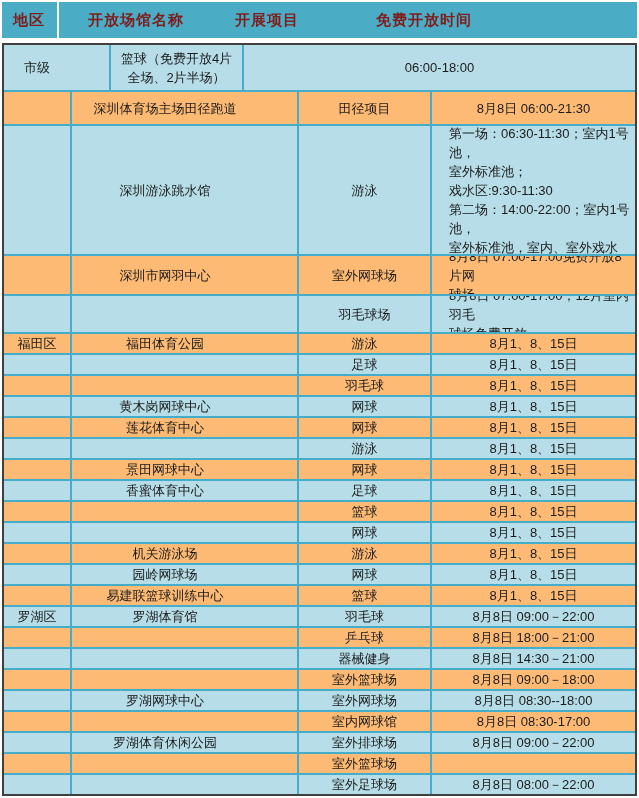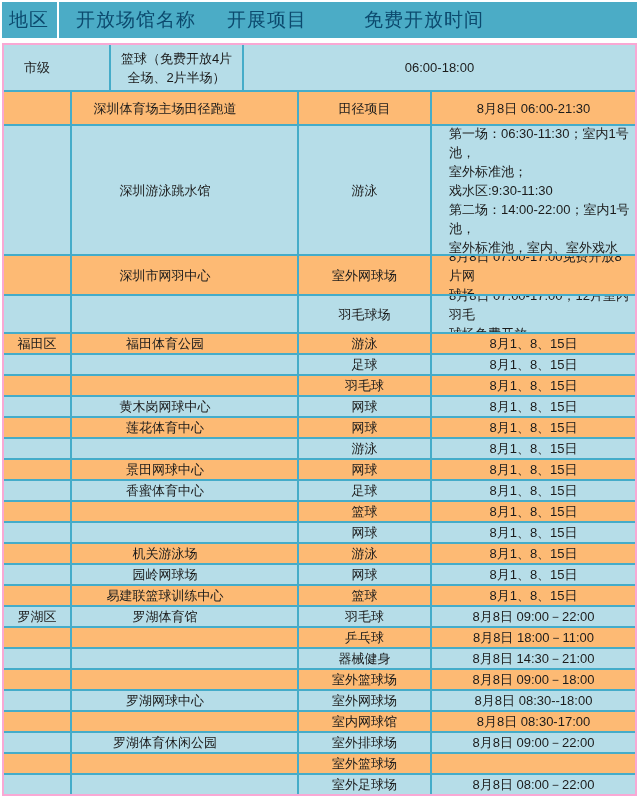--- a/index.html
+++ b/index.html
@@ -19,23 +19,23 @@
   
   .hdr {
     flex: 0 0 36px;
     background: #4BACC6;
     position: relative;
   }
   .hdr .lbl {
     position: absolute;
     top: 50%;
     transform: translate(-50%, -50%);
-    color: #0c4a6e;
-    font-weight: normal;
-    font-size: 19px;
+    color: #7f1d1d;
+    font-weight: bold;
+    font-size: 15px;
     letter-spacing: 1px;
     white-space: nowrap;
   }
   .hdr-sep {
     position: absolute;
     left: 55px;
     top: 0;
     bottom: 0;
     width: 2px;
     background: #ffffff;
@@ -45,21 +45,21 @@
   .pos-3 { left: 265px; }
   .pos-4 { left: 422px; }
 
   .gap { flex: 0 0 5px; background: #ffffff; }
 
   
   .tbl {
     flex: 1 1 auto;
     display: flex;
     flex-direction: column;
-    border: 2px solid #f9a8d4;
+    border: 2px solid #404040;
     background: #ffffff;
     min-height: 0;
   }
   .row {
     display: flex;
     flex: 1 1 0;
     min-height: 0;
     background: #fdba74;
   }
   .row.band { background: #B6DDE8; }
@@ -222,21 +222,21 @@
       <div class="row band">
         <div class="cell c1">罗湖区</div>
         <div class="cell c2">罗湖体育馆</div>
         <div class="cell c3">羽毛球</div>
         <div class="cell c4">8月8日 09:00－22:00</div>
       </div>
       <div class="row">
         <div class="cell c1"></div>
         <div class="cell c2"></div>
         <div class="cell c3">乒乓球</div>
-        <div class="cell c4">8月8日 18:00－11:00</div>
+        <div class="cell c4">8月8日 18:00－21:00</div>
       </div>
       <div class="row band">
         <div class="cell c1"></div>
         <div class="cell c2"></div>
         <div class="cell c3">器械健身</div>
         <div class="cell c4">8月8日 14:30－21:00</div>
       </div>
       <div class="row">
         <div class="cell c1"></div>
         <div class="cell c2"></div>

